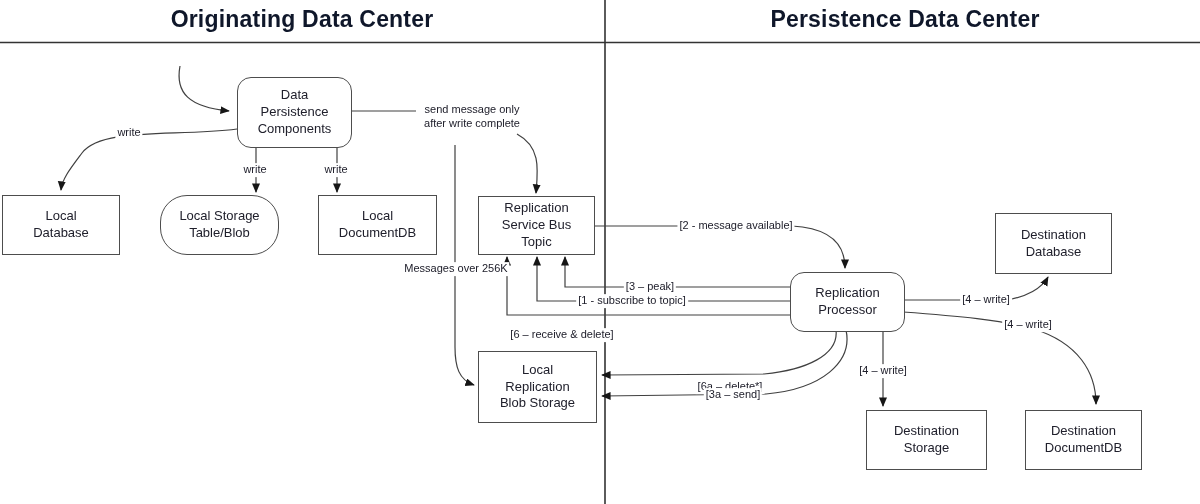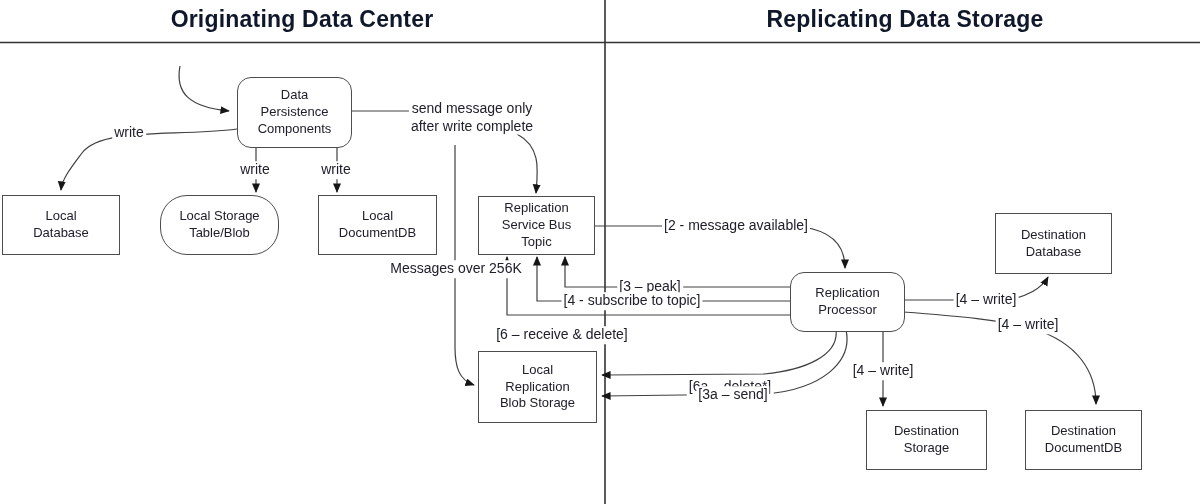--- a/index.html
+++ b/index.html
@@ -13,21 +13,21 @@
   }
   svg.wires{position:absolute;left:0;top:0;}
   .box{
     position:absolute;background:#fff;border:1.4px solid #4d4d4d;
     display:flex;align-items:center;justify-content:center;text-align:center;
     font-size:13px;line-height:1.3;color:#20202c;white-space:pre-line;
   }
   .box.rounded{border-radius:14px;}
   .lbl{
     position:absolute;transform:translate(-50%,-50%);
-    background:#fff;padding:0 2px;font-size:14px;color:#20202c;
+    background:#fff;padding:0 2px;font-size:11px;color:#20202c;
     white-space:pre-line;text-align:center;line-height:1.25;
   }
 </style>
 </head>
 <body>
 
 <div id="stage">
 
   <svg class="wires" width="1200" height="504" viewBox="0 0 1200 504">
     <defs>
@@ -55,21 +55,21 @@
 
       <path d="M903,300 L1006,300 C1027,297 1042,288 1048,277" marker-end="url(#ah)"></path>
       <path d="M903,312 C958,316 1002,320 1034,329 C1078,343 1096,372 1096,404" marker-end="url(#ah)"></path>
       <path d="M883,330 L883,406" marker-end="url(#ah)"></path>
       <path d="M836,330 C839,355 806,370 764,374 L602,375" marker-end="url(#ah)"></path>
       <path d="M846,330 C853,362 822,389 766,394 L602,396" marker-end="url(#ah)"></path>
     </g>
   </svg>
 
   <div class="title" style="left:302px;top:6px;">Originating Data Center</div>
-  <div class="title" style="left:905px;top:6px;">Replicating Data Storage</div>
+  <div class="title" style="left:905px;top:6px;">Persistence Data Center</div>
 
   <div class="box rounded" style="left:237px;top:77px;width:113px;height:69px;">Data
 Persistence
 Components</div>
   <div class="box" style="left:2px;top:195px;width:116px;height:58px;">Local
 Database</div>
   <div class="box" style="left:160px;top:195px;width:117px;height:58px;border-radius:27px;">Local Storage
 Table/Blob</div>
   <div class="box" style="left:318px;top:195px;width:117px;height:58px;">Local
 DocumentDB</div>
@@ -89,21 +89,21 @@
 DocumentDB</div>
 
   <div class="lbl" style="left:129px;top:133px;">write</div>
   <div class="lbl" style="left:255px;top:170px;">write</div>
   <div class="lbl" style="left:336px;top:170px;">write</div>
   <div class="lbl" style="left:472px;top:117px;">send message only
 after write complete</div>
   <div class="lbl" style="left:456px;top:269px;">Messages over 256K</div>
   <div class="lbl" style="left:736px;top:226px;">[2 - message available]</div>
   <div class="lbl" style="left:650px;top:287px;">[3 – peak]</div>
-  <div class="lbl" style="left:632px;top:301px;">[4 - subscribe to topic]</div>
+  <div class="lbl" style="left:632px;top:301px;">[1 - subscribe to topic]</div>
   <div class="lbl" style="left:562px;top:315px;margin-top:20px;">[6 – receive &amp; delete]</div>
   <div class="lbl" style="left:986px;top:300px;">[4 – write]</div>
   <div class="lbl" style="left:1028px;top:325px;">[4 – write]</div>
   <div class="lbl" style="left:883px;top:371px;">[4 – write]</div>
   <div class="lbl" style="left:730px;top:387px;">[6a – delete*]</div>
   <div class="lbl" style="left:733px;top:395px;">[3a – send]</div>
 
 </div>
 
 </body></html>

